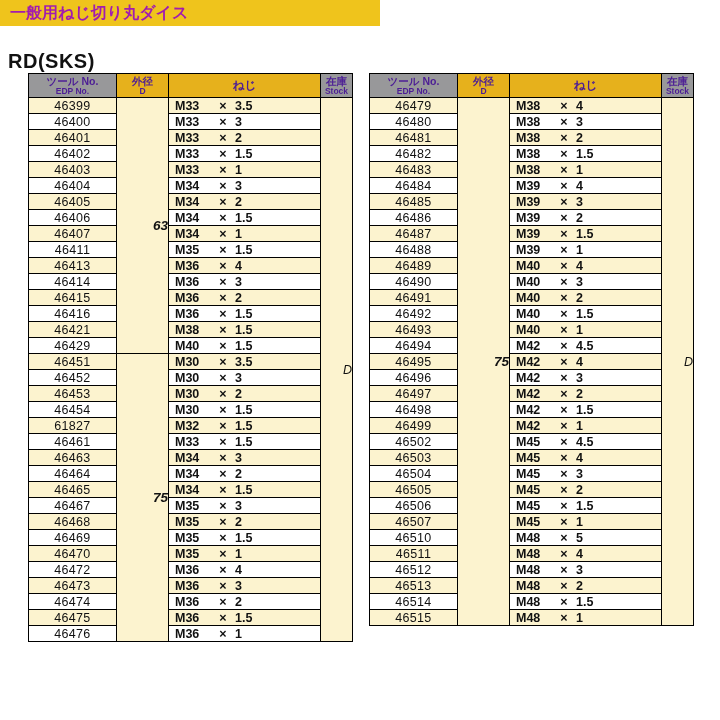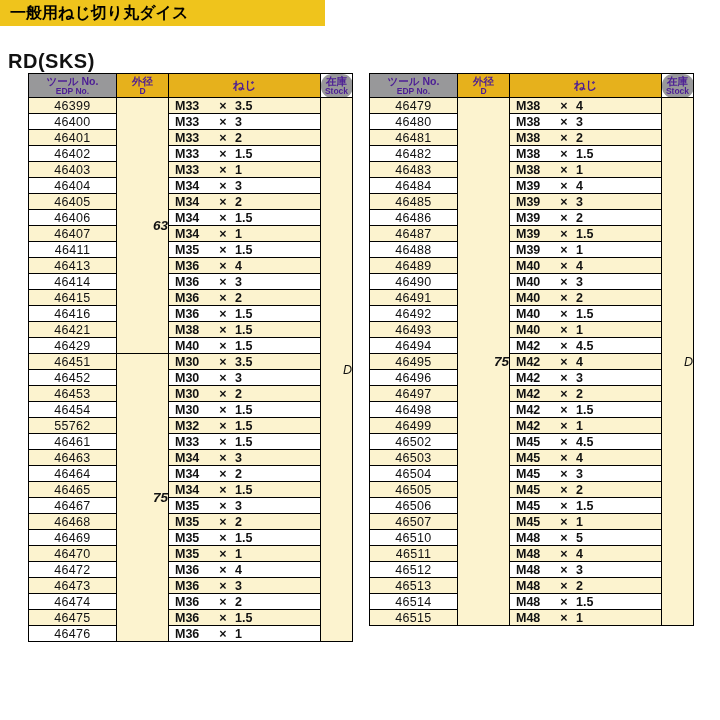--- a/index.html
+++ b/index.html
@@ -9,22 +9,22 @@
     --stripe:#fcf3cf;
     --line:#000;
   }
   *{box-sizing:border-box;}
   html,body{margin:0;padding:0;}
   body{
     width:720px;height:720px;overflow:hidden;background:#fff;
     font-family:"Liberation Sans","DejaVu Sans",sans-serif;color:#111;
   }
   .banner{
-    width:325px;height:26px;background:var(--banner-gold);
-    color:#000000;font-weight:bold;font-size:16px;line-height:26px;
+    width:380px;height:26px;background:var(--banner-gold);
+    color:#a21caf;font-weight:bold;font-size:16px;line-height:26px;
     padding-left:10px;
   }
   .page-title{
     margin:24px 0 0 8px;font-size:20px;font-weight:bold;letter-spacing:.5px;
   }
   .page-subtitle{
     margin:6px 0 8px 8px;font-size:13.5px;
   }
   .tables{
     display:flex;align-items:flex-start;gap:16px;margin-left:28px;
@@ -37,21 +37,21 @@
     border:1px solid var(--line);padding:0;margin:0;
   }
   th{height:24px;font-weight:bold;color:#4c1d95;text-align:center;vertical-align:middle;}
   th .h-main{font-size:10.5px;line-height:11px;}
   th .h-sub{font-size:8.5px;line-height:9px;font-weight:bold;}
   .h-gray{background:var(--header-gray);}
   .h-gold{background:var(--header-gold);}
   .th-tool{width:88px;}
   .th-od{width:52px;}
   .th-thread{width:152px;font-size:11.5px;}
-  .th-stock{width:32px;border-radius:11px;}
+  .th-stock{width:32px;}
   tbody td{height:16px;font-size:12.5px;vertical-align:middle;background:#fff;}
   tr.stripe td{background:var(--stripe);}
   td.edp{text-align:center;letter-spacing:.3px;}
   td.thread{text-align:left;font-weight:bold;}
   .t-size{display:inline-block;width:42px;padding-left:6px;}
   .t-x{display:inline-block;width:24px;text-align:center;}
   .t-pitch{display:inline-block;}
   td.od,td.stock{
     text-align:right;vertical-align:middle;
     background:repeating-linear-gradient(to bottom,var(--stripe) 0 17px,#fff 17px 34px);
@@ -163,21 +163,21 @@
           </tr>
           <tr class="stripe">
             <td class="edp">46453</td>
             <td class="thread"><span class="t-size">M30</span><span class="t-x">×</span><span class="t-pitch">2</span></td>
           </tr>
           <tr>
             <td class="edp">46454</td>
             <td class="thread"><span class="t-size">M30</span><span class="t-x">×</span><span class="t-pitch">1.5</span></td>
           </tr>
           <tr class="stripe">
-            <td class="edp">55762</td>
+            <td class="edp">61827</td>
             <td class="thread"><span class="t-size">M32</span><span class="t-x">×</span><span class="t-pitch">1.5</span></td>
           </tr>
           <tr>
             <td class="edp">46461</td>
             <td class="thread"><span class="t-size">M33</span><span class="t-x">×</span><span class="t-pitch">1.5</span></td>
           </tr>
           <tr class="stripe">
             <td class="edp">46463</td>
             <td class="thread"><span class="t-size">M34</span><span class="t-x">×</span><span class="t-pitch">3</span></td>
           </tr>

